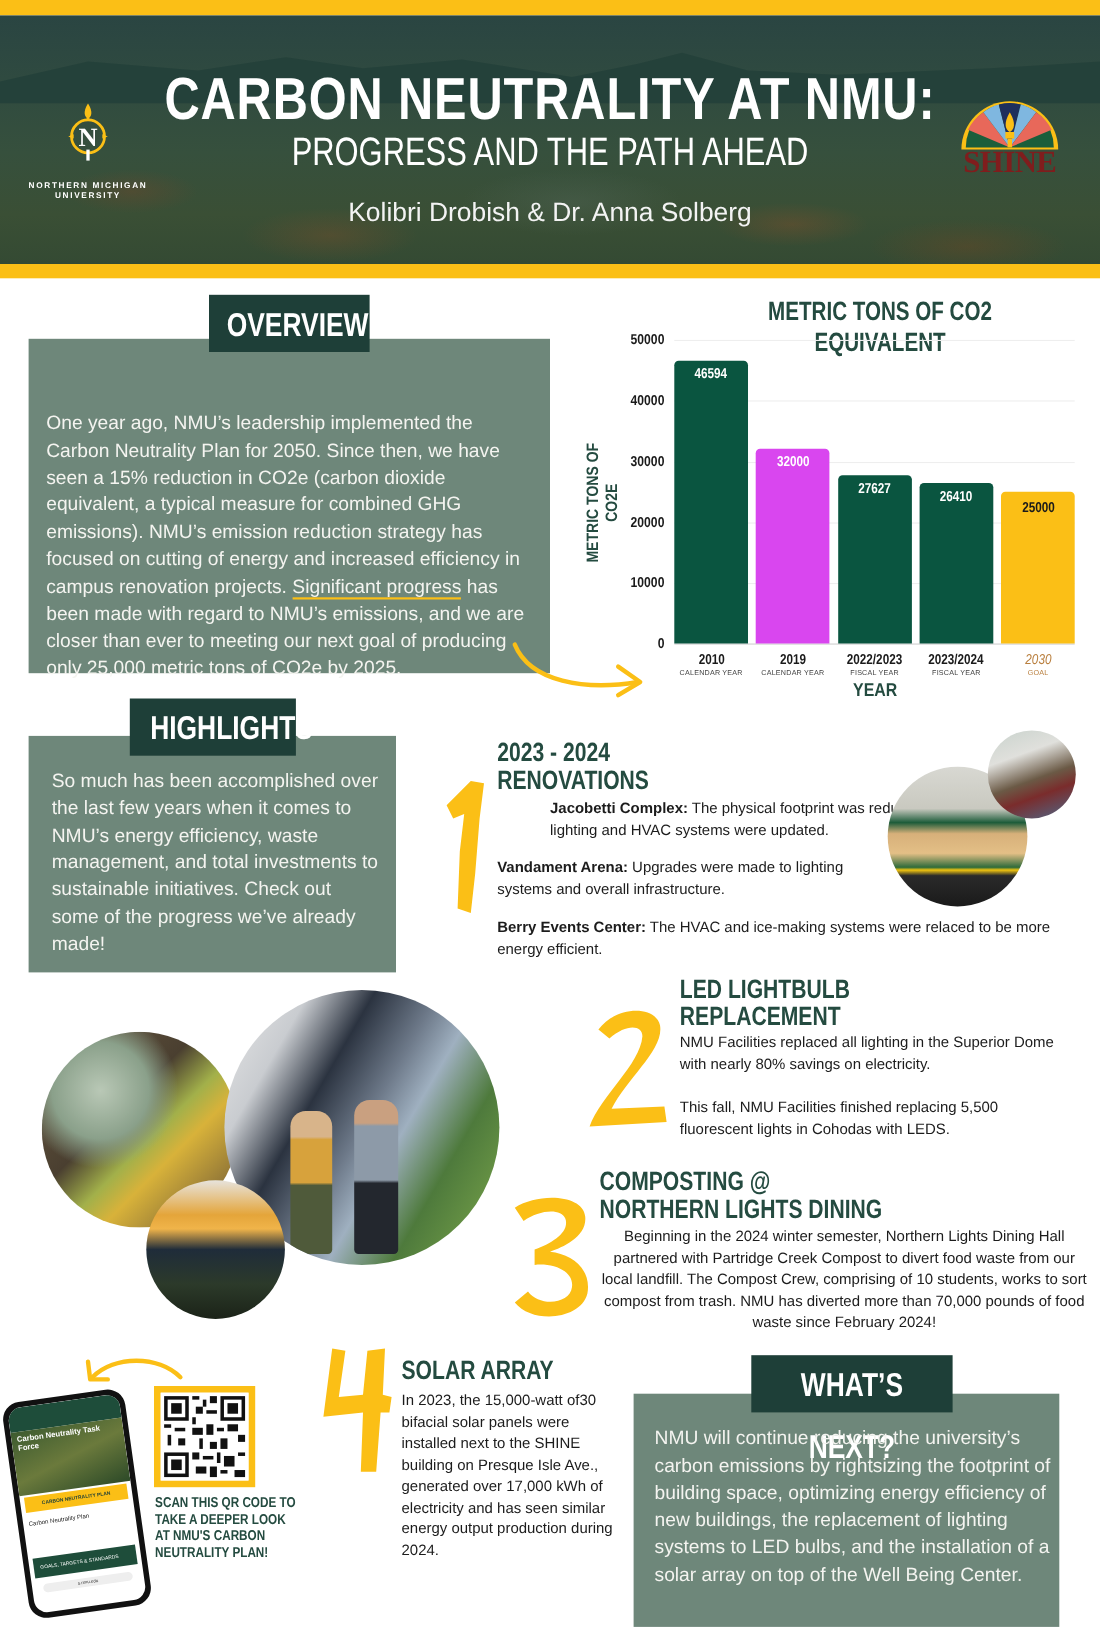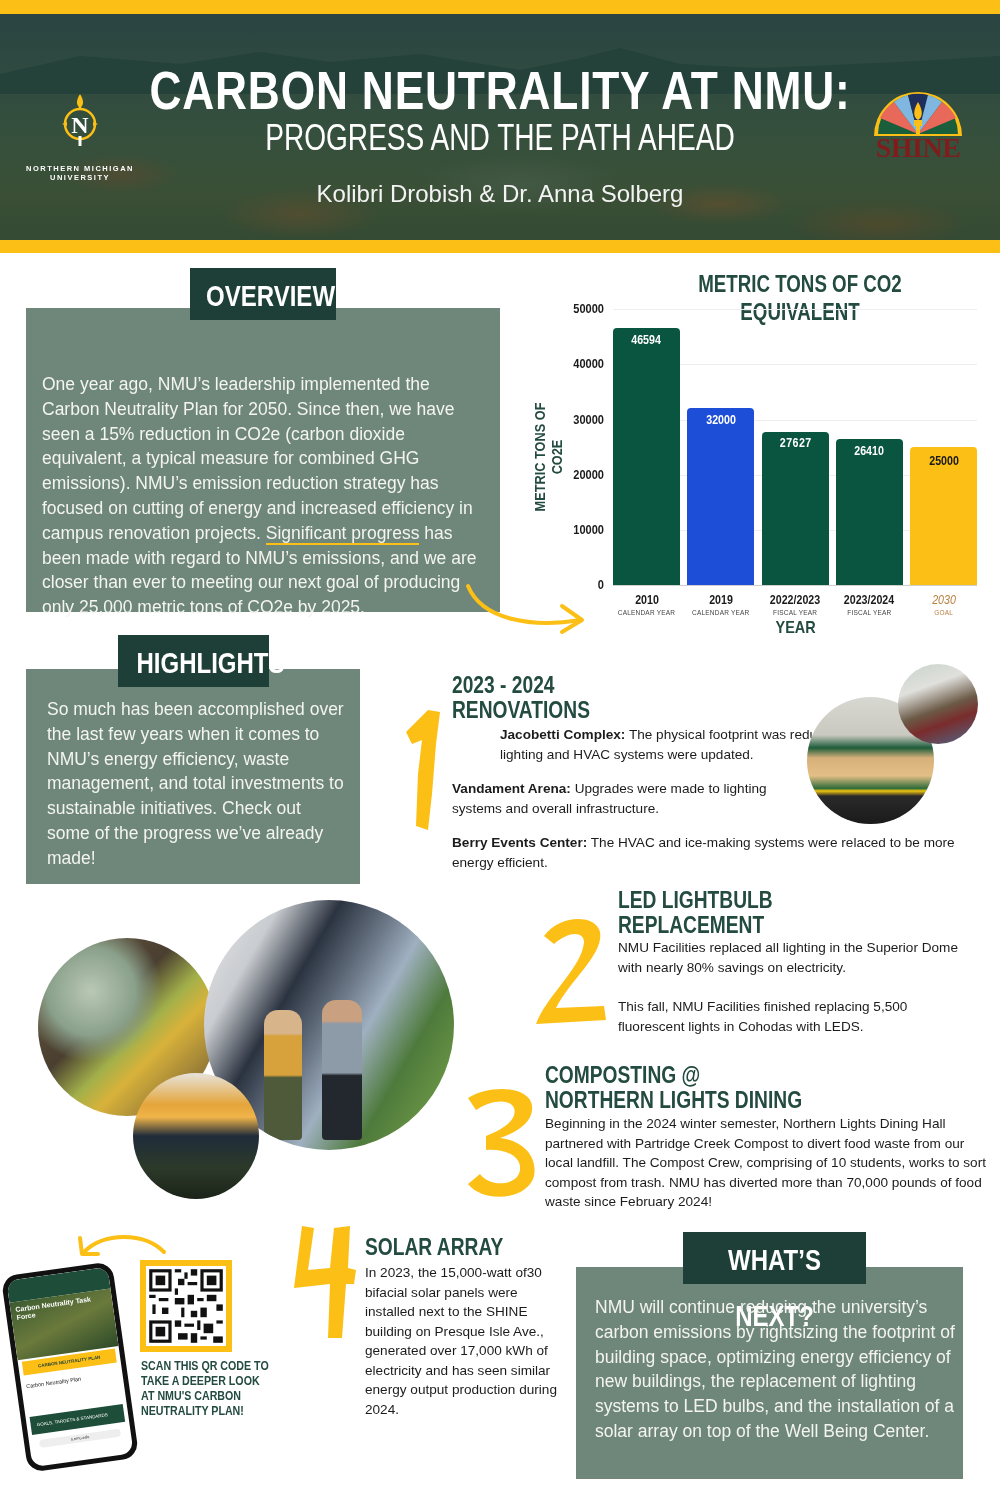--- a/index.html
+++ b/index.html
@@ -147,29 +147,29 @@
 <div class="ytick" style="left:544px; top:577px;">0</div>
 
 <div id="bars">
     <div class="bar" style="left: 613px; width: 67px; top: 327.801px; height: 257.199px; background: rgb(10, 85, 64);">
       <div class="bar-val" style="color: rgb(255, 255, 255);"><span>46594</span></div>
     </div>
     <div class="xcat" style="left: 611.5px; top: 592px;">
       <span class="y">2010</span>
       <span class="s">CALENDAR YEAR</span>
     </div>
-    <div class="bar" style="left: 687.3px; width: 67px; top: 408.36px; height: 176.64px; background: #1d4ed8;">
+    <div class="bar" style="left: 687.3px; width: 67px; top: 408.36px; height: 176.64px; background: #d946ef;">
       <div class="bar-val" style="color: rgb(255, 255, 255);"><span>32000</span></div>
     </div>
     <div class="xcat" style="left: 685.8px; top: 592px;">
       <span class="y">2019</span>
       <span class="s">CALENDAR YEAR</span>
     </div>
     <div class="bar" style="left: 761.6px; width: 67px; top: 432.499px; height: 152.501px; background: rgb(10, 85, 64);">
-      <div class="bar-val" style="color: rgb(255, 255, 255); font-family: Liberation Mono, monospace;"><span>27627</span></div>
+      <div class="bar-val" style="color: rgb(255, 255, 255);"><span>27627</span></div>
     </div>
     <div class="xcat" style="left: 760.1px; top: 592px;">
       <span class="y">2022/2023</span>
       <span class="s">FISCAL YEAR</span>
     </div>
     <div class="bar" style="left: 835.9px; width: 67px; top: 439.217px; height: 145.783px; background: rgb(10, 85, 64);">
       <div class="bar-val" style="color: rgb(255, 255, 255);"><span>26410</span></div>
     </div>
     <div class="xcat" style="left: 834.4px; top: 592px;">
       <span class="y">2023/2024</span>
@@ -224,21 +224,21 @@
 <div class="item-text" style="left:618px; top:938px; width:345px;">NMU Facilities replaced all lighting in the Superior Dome with nearly 80% savings on electricity.</div>
 <div class="item-text" style="left:618px; top:997px; width:320px;">This fall, NMU Facilities finished replacing 5,500 fluorescent lights in Cohodas with LEDS.</div>
 
 <svg style="position:absolute; left:460px; top:1080px;" width="80" height="125" viewBox="0 0 80 125">
   <path d="M8 18 C30 4 70 6 72 26 C74 44 52 54 40 58 C60 60 78 74 74 96 C68 120 24 124 8 104 L20 94 C30 108 58 106 60 90 C62 74 40 68 26 70 L26 56 C42 50 58 40 54 28 C50 18 30 20 16 30 Z" fill="#fbbf16"></path>
 </svg>
 <div class="item-head" style="left:545px; top:1062px;">
   <div>COMPOSTING @</div>
   <div>NORTHERN LIGHTS DINING</div>
 </div>
-<div class="item-text" style="left:545px; top:1114px; width:445px;">Beginning in the 2024 winter semester, Northern Lights Dining Hall partnered with Partridge Creek Compost to divert food waste from our local landfill.  The Compost Crew, comprising of 10 students, works to sort compost from trash.  NMU has diverted more than 70,000 pounds of food waste since February 2024!</div>
+<div class="item-text" style="left:545px; top:1114px; width:445px;text-align:center;">Beginning in the 2024 winter semester, Northern Lights Dining Hall partnered with Partridge Creek Compost to divert food waste from our local landfill.  The Compost Crew, comprising of 10 students, works to sort compost from trash.  NMU has diverted more than 70,000 pounds of food waste since February 2024!</div>
 
 <div class="photo" style="left:38px; top:938px; width:178px; height:178px;
   background: radial-gradient(circle at 30% 30%, #b9c8b6 0%, #8aa08a 25%, transparent 40%), linear-gradient(135deg, #6a5a42 0%, #4a3f30 40%, #a2b04a 55%, #d8b23a 65%, #5e4b35 100%);"></div>
 <div class="photo" style="left:204px; top:900px; width:250px; height:250px;
   background: linear-gradient(120deg, #e8e8e8 0%, #c9ccd0 20%, #2b3340 35%, #6e7a8a 50%, #9fb0c0 60%, #4e7a3c 75%, #7faa4c 100%);">
   <div style="position:absolute; left:60px; top:110px; width:38px; height:130px; background: linear-gradient(180deg, #d8b48a 0%, #d8b48a 18%, #d7a23c 20%, #d7a23c 50%, #4f5a3a 52%, #4f5a3a 100%); border-radius:14px 14px 4px 4px;"></div>
   <div style="position:absolute; left:118px; top:100px; width:40px; height:140px; background: linear-gradient(180deg, #c9a080 0%, #c9a080 15%, #8d9aa8 17%, #8d9aa8 52%, #23272e 54%, #23272e 100%); border-radius:14px 14px 4px 4px;"></div>
 </div>
 <div class="photo" style="left:133px; top:1073px; width:126px; height:126px;
   background: linear-gradient(180deg, #e7e3dc 0%, #e4a53a 25%, #f0b44a 35%, #1f2c3a 50%, #2c3a2a 75%, #1b2318 100%);"></div>

